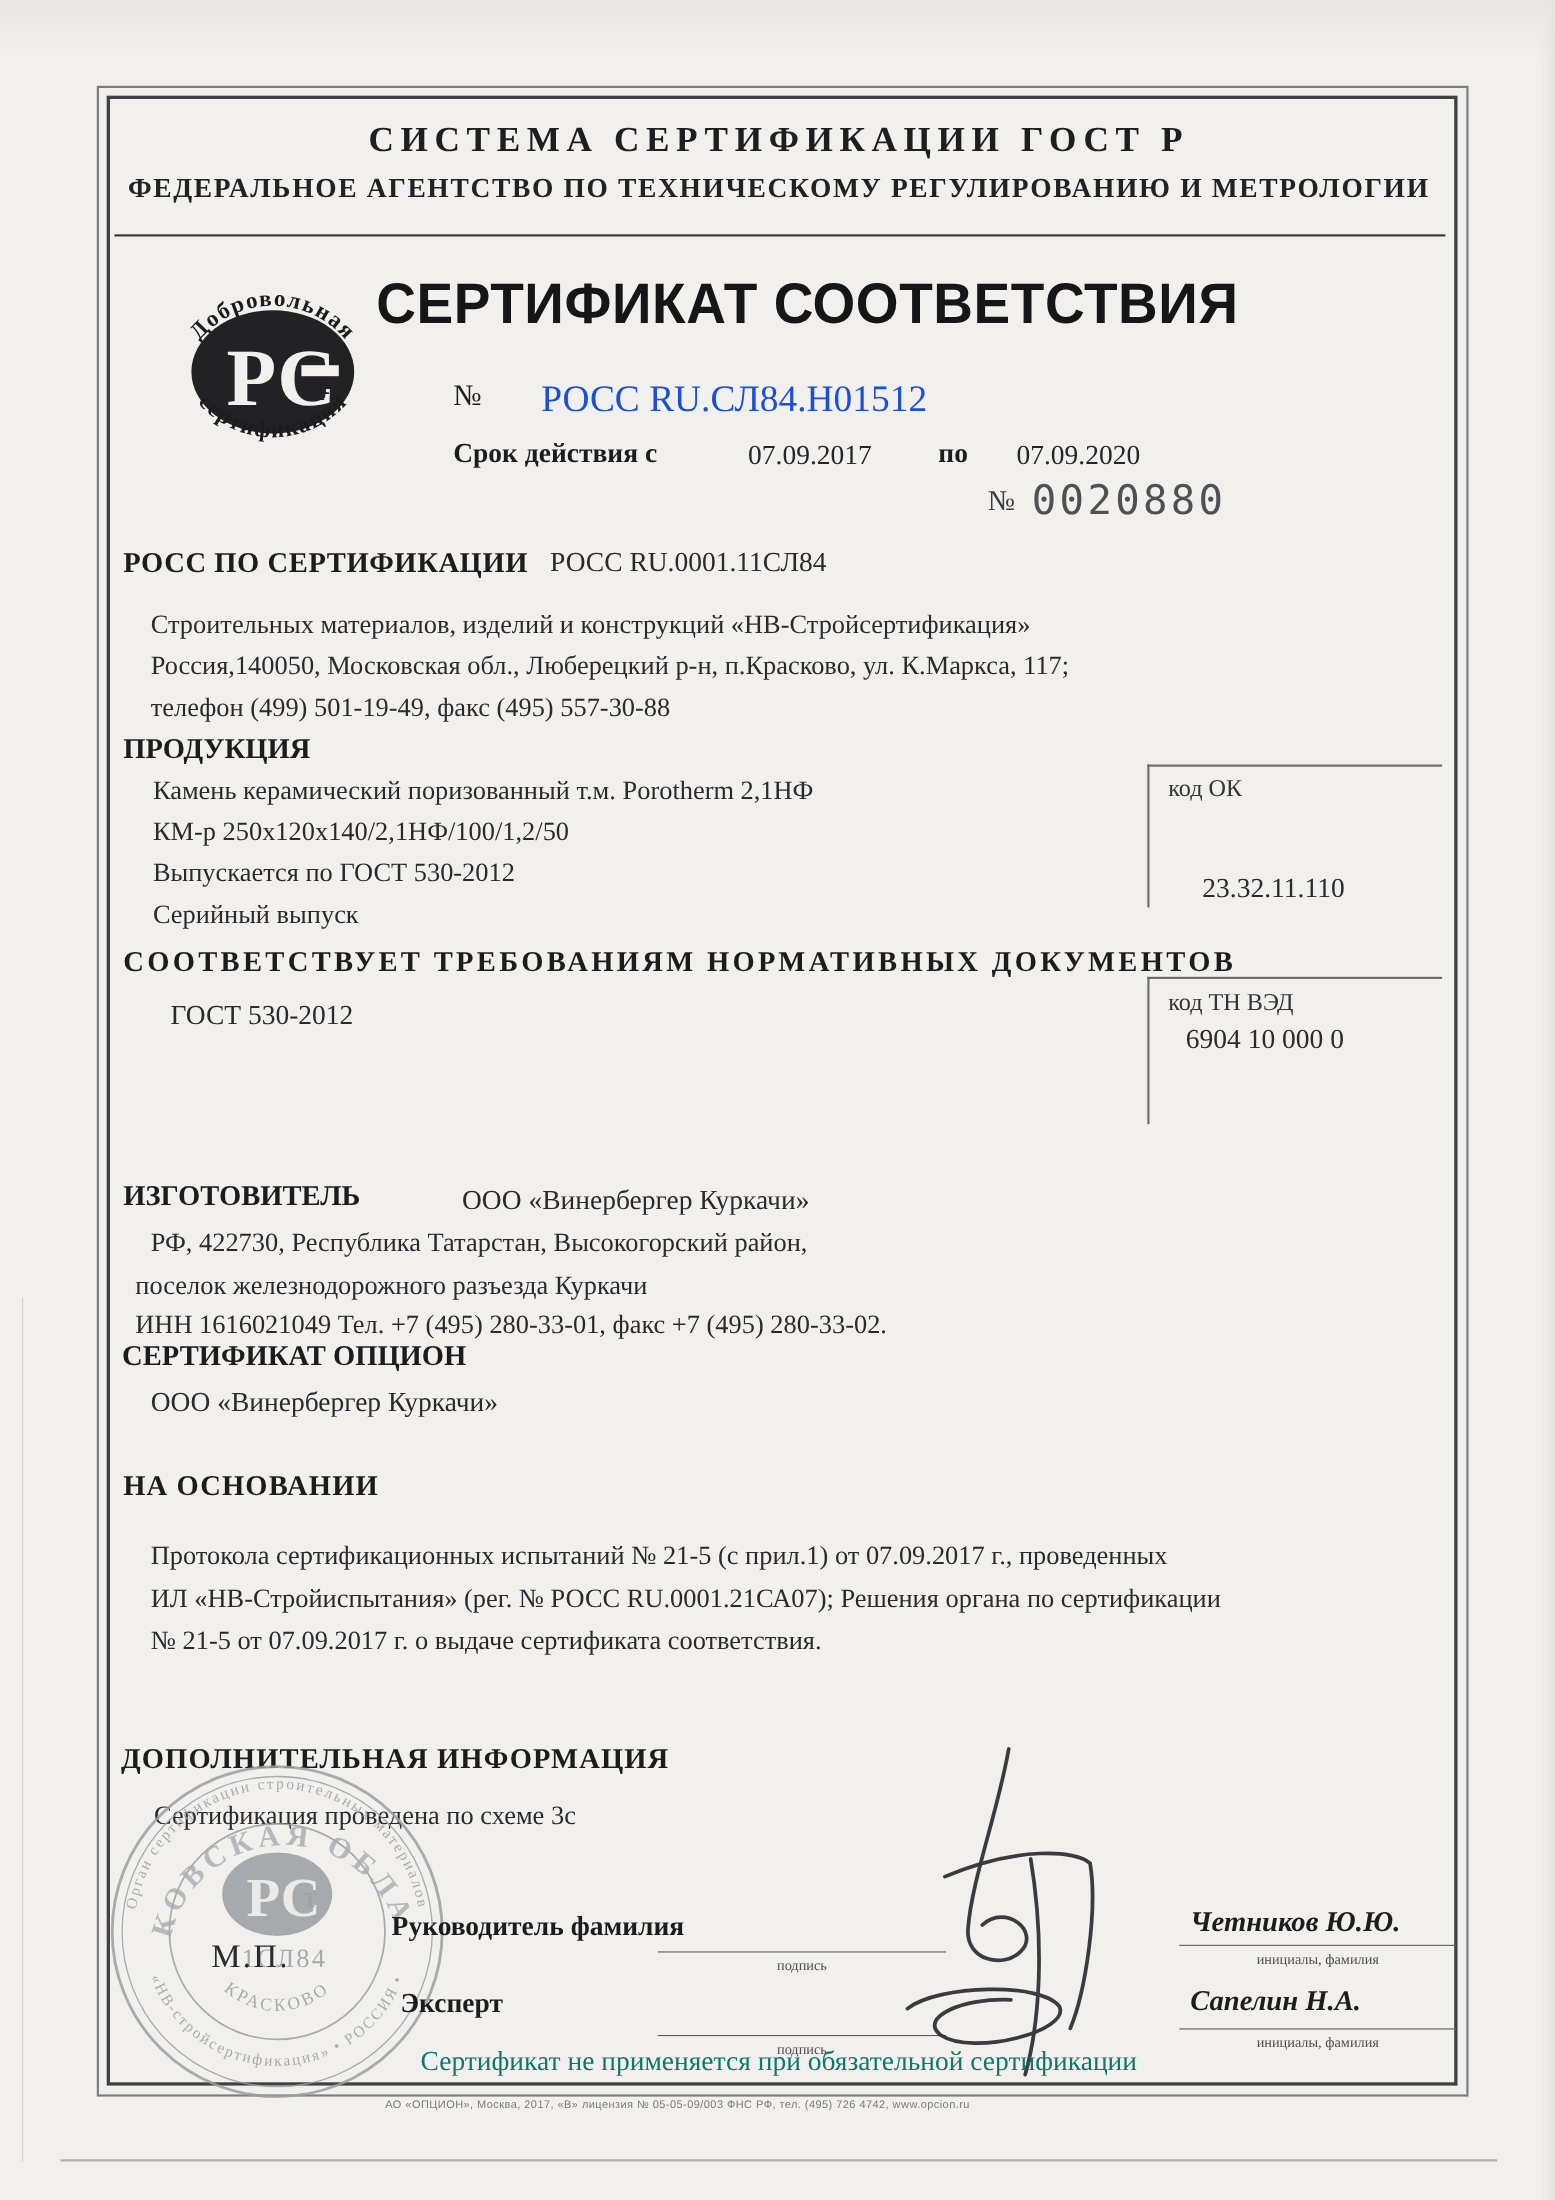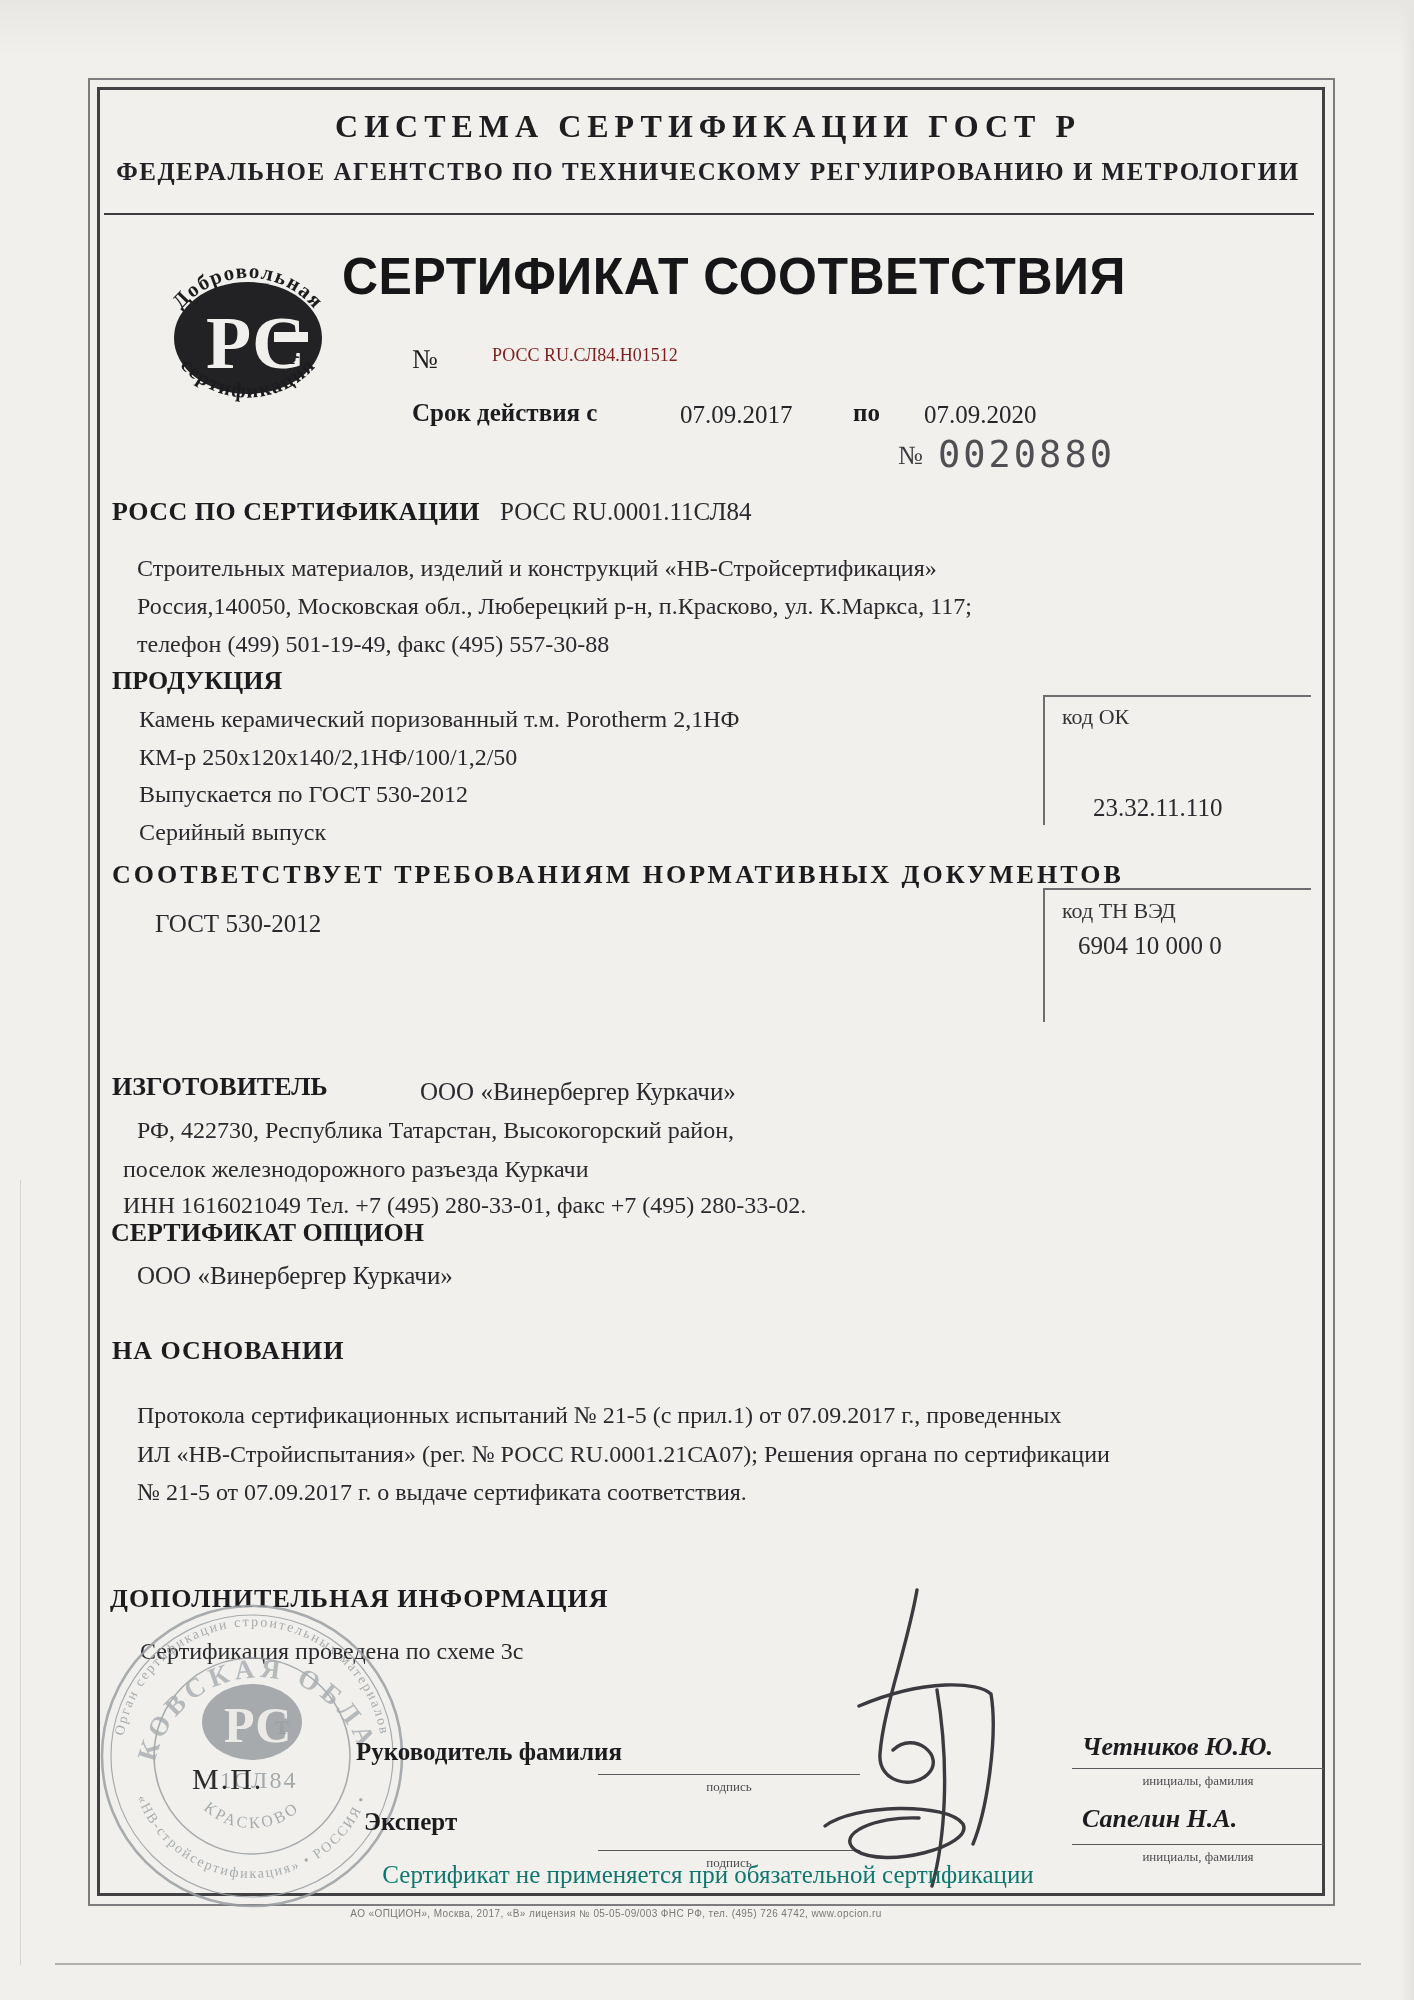--- a/index.html
+++ b/index.html
@@ -16,21 +16,21 @@
   .frame-inner{left:97px;top:87px;width:1222px;height:1803px;border:3px solid #414144;}
   .h1{left:98px;top:108px;width:1220px;text-align:center;font-weight:bold;
       font-size:32px;letter-spacing:6px;color:#1e1e21;}
   .h2{left:98px;top:158px;width:1220px;text-align:center;font-weight:bold;
       font-size:25px;letter-spacing:1.5px;color:#222226;}
   .divider{left:104px;top:213px;width:1210px;height:2px;background:#3c3c3f;}
   .cert-title{left:342px;top:246px;font-family:"Liberation Sans",sans-serif;
       font-weight:bold;font-size:50px;letter-spacing:.5px;color:#161619;
       transform:scaleY(1.04);transform-origin:left top;white-space:nowrap;}
   .numrow-label{left:412px;top:344px;font-size:27px;color:#1f1f22;}
-  .numrow-value{left:492px;top:345px;font-size:18px;color:#7f1d1d;white-space:nowrap;}
+  .numrow-value{left:492px;top:345px;font-size:34px;color:#1d4ed8;white-space:nowrap;}
   .srok-label{left:412px;top:399px;font-weight:bold;font-size:25px;color:#1c1c1f;}
   .srok-from{left:680px;top:401px;font-size:25px;}
   .srok-po{left:853px;top:399px;font-weight:bold;font-size:25px;color:#1c1c1f;}
   .srok-to{left:924px;top:401px;font-size:25px;}
   .blank-no{left:898px;top:441px;font-size:26px;color:#3c3c40;}
   .blank-digits{left:938px;top:433px;font-family:"DejaVu Sans Mono",monospace;
       font-size:37px;font-weight:400;letter-spacing:3px;color:#505054;}
   .sec-label{font-weight:bold;color:#1c1c1f;white-space:nowrap;}
   .body-text{font-size:24px;color:#2a2a2e;white-space:nowrap;}
   .organ-label{left:112px;top:497px;font-size:26px;letter-spacing:.5px;}

